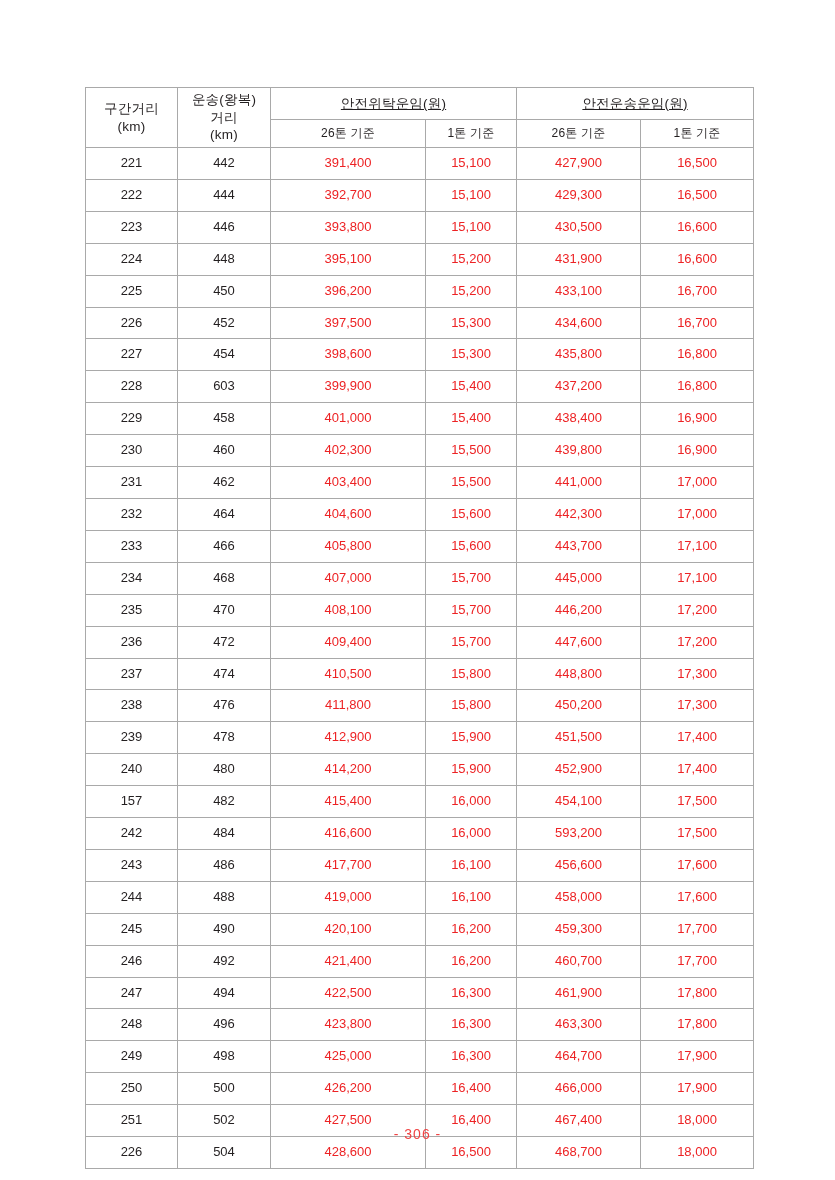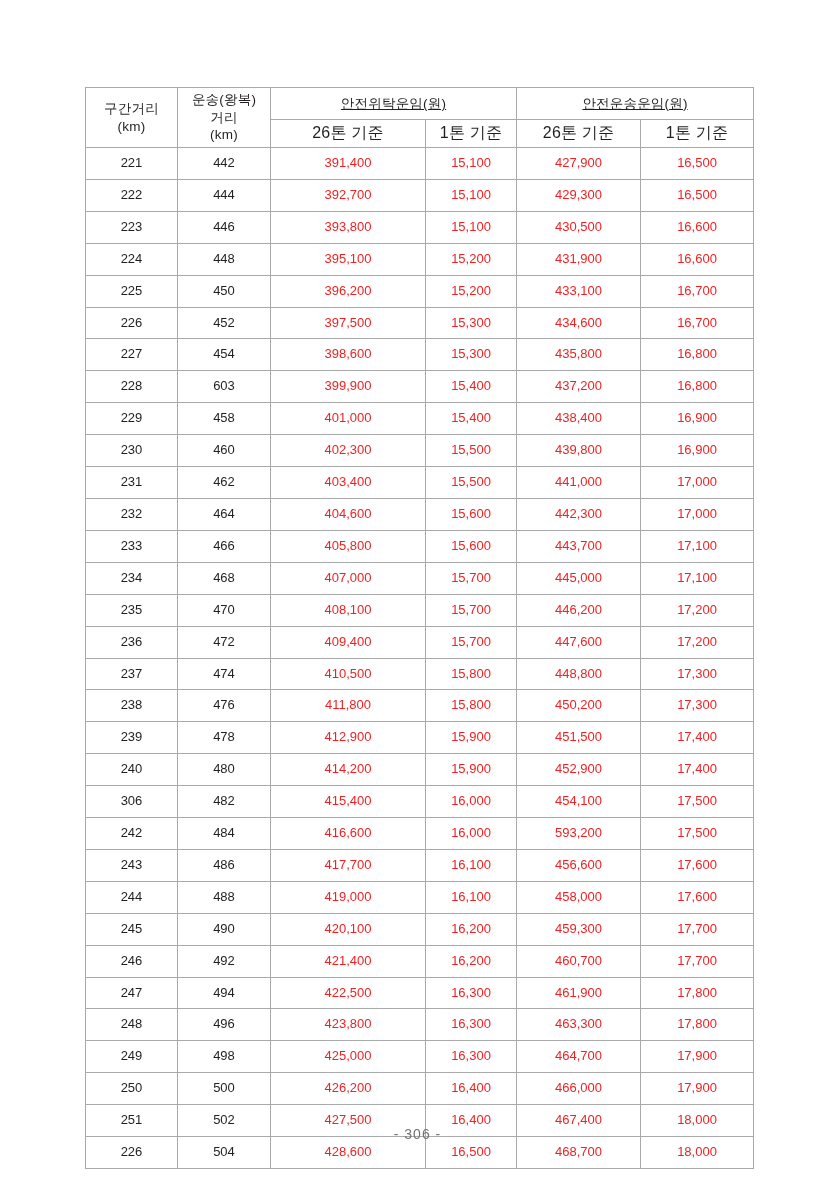--- a/index.html
+++ b/index.html
@@ -52,21 +52,21 @@
     color: #231f20;
     line-height: 1.28;
     letter-spacing: 0.2px;
   }
   th.group-head {
     height: 31px;
     text-decoration: underline;
   }
   th.sub-head {
     height: 27px;
-    font-size: 16px;
+    font-size: 12px;
   }
   th.tall {
     height: 58px;
     line-height: 1.3;
   }
   th.tall .l1 { display: block; }
   th.tall .l2 { display: block; }
   th.tall .l3 { display: block; }
 
   tbody td {
@@ -77,21 +77,21 @@
   td.km { color: #231f20; }
   td.fee { color: #ed2224; }
 
   .footer {
     position: absolute;
     left: 0;
     top: 1118px;
     width: 835px;
     text-align: center;
     font-size: 14px;
-    color: #737373;
+    color: #ef4444;
     letter-spacing: 1px;
   }
 </style>
 </head>
 <body>
 
 <div class="page">
 
   <div class="table-wrap">
     <table class="rate-table">
@@ -279,21 +279,21 @@
           </tr>
           <tr>
             <td class="km">240</td>
             <td class="km">480</td>
             <td class="fee">414,200</td>
             <td class="fee">15,900</td>
             <td class="fee">452,900</td>
             <td class="fee">17,400</td>
           </tr>
           <tr>
-            <td class="km">306</td>
+            <td class="km">157</td>
             <td class="km">482</td>
             <td class="fee">415,400</td>
             <td class="fee">16,000</td>
             <td class="fee">454,100</td>
             <td class="fee">17,500</td>
           </tr>
           <tr>
             <td class="km">242</td>
             <td class="km">484</td>
             <td class="fee">416,600</td>

